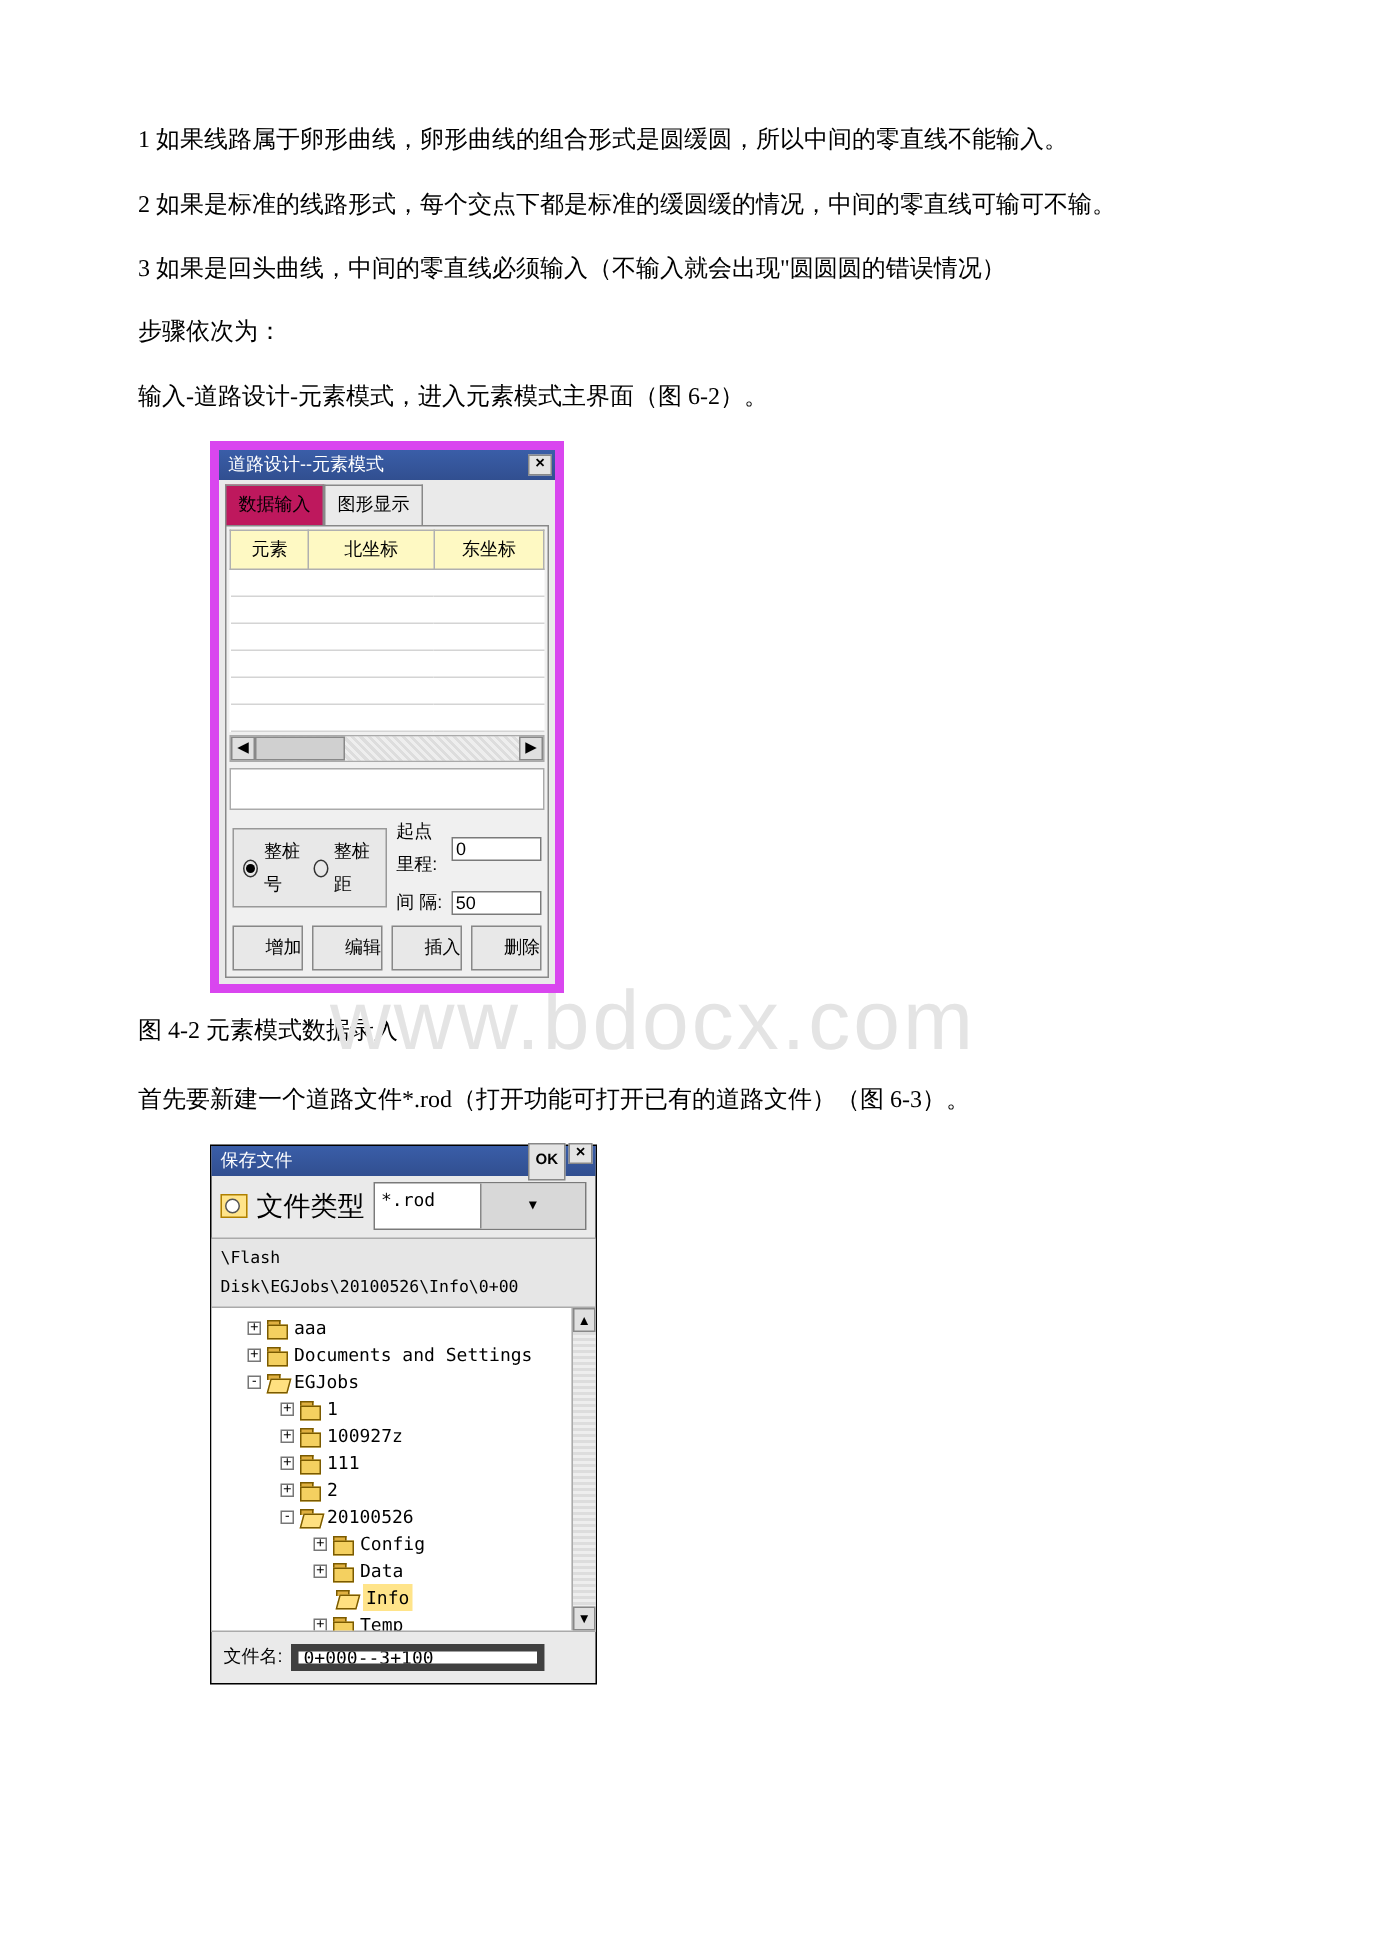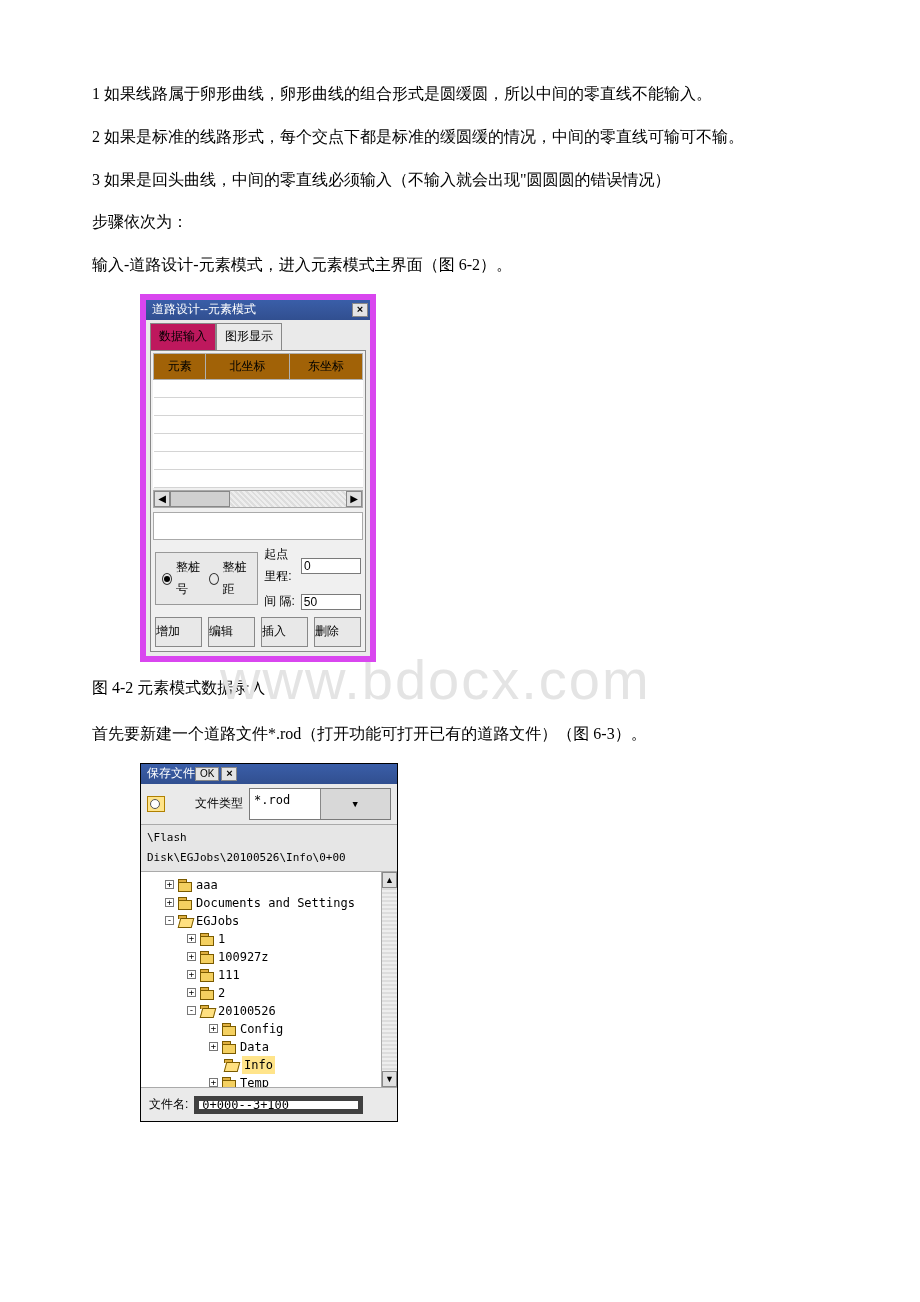--- a/index.html
+++ b/index.html
@@ -75,21 +75,21 @@
     border: 1px solid #888;
     margin: 0 4px 4px 4px;
     background: #f0f0f0;
   }
   .dlg1 .grid {
     background: #fff;
     margin: 2px;
   }
   .dlg1 .grid table { width: 100%; border-collapse: collapse; }
   .dlg1 .grid th {
-    background: #a16207;
+    background: #fef9c3;
     border: 1px solid #b0b0b0;
     font-weight: normal;
     font-size: 12px;
     padding: 2px 4px;
     text-align: center;
   }
   .dlg1 .grid td {
     border-bottom: 1px solid #d4d4d4;
     height: 18px;
   }
@@ -154,46 +154,47 @@
     background: #fff;
   }
   .dlg1 .btnrow {
     display: flex; gap: 6px;
     margin: 4px;
   }
   .dlg1 .btn {
     flex: 1;
     border: 1px solid #888;
     background: #e8e8e8;
-    text-align: left;
+    text-align: right;
     padding: 3px 0;
     font-size: 12px;
   }
 
   
   .dlg2 {
     width: 258px;
     margin: 8px 0 20px 80px;
     border: 1px solid #000;
     background: #eaeaea;
     font-family: "SimSun", sans-serif;
     font-size: 12px;
   }
   .dlg2 .titlebar {
     background: linear-gradient(#3a5ea8, #314f90);
     color: #fff;
     height: 20px;
     display: flex;
     align-items: center;
     padding: 0 2px 0 6px;
+    justify-content: space-between;
   }
   .dlg2 .titlebar .rightbtns { display: flex; gap: 2px; }
   .dlg2 .titlebar .okbtn {
     background: #e4e4e4; color: #000; border: 1px solid #888;
-    font-size: 10px; font-weight: normal; padding: 0 4px; height: 14px;
+    font-size: 10px; font-weight: bold; padding: 0 4px; height: 25px;
     display: flex; align-items: center;
   }
   .dlg2 .titlebar .close {
     width: 16px; height: 14px;
     background: #e4e4e4; color: #000;
     border: 1px solid #888;
     display: flex; align-items: center; justify-content: center;
     font-size: 11px; font-weight: bold;
   }
   .dlg2 .typerow {
@@ -207,21 +208,21 @@
     border: 1px solid #b08000;
     position: relative;
   }
   .dlg2 .typerow .icon::before {
     content: "";
     position: absolute;
     top: 2px; left: 2px; width: 8px; height: 8px;
     border: 1px solid #555; border-radius: 50%;
     background: #fff;
   }
-  .dlg2 .typerow .lbl { font-size: 12px; margin-left: 24px; }
+  .dlg2 .typerow .lbl { font-size: 18px; }
   .dlg2 .typerow .combo {
     flex: 1; display: flex; border: 1px solid #7a7a7a; background: #fff; height: 32px;
   }
   .dlg2 .typerow .combo span { flex: 1; padding: 1px 4px; font-family: monospace; font-size: 12px; }
   .dlg2 .typerow .combo .drop {
     width: 16px; background: #d8d8d8; border-left: 1px solid #888;
     display: flex; align-items: center; justify-content: center; font-size: 9px;
   }
   .dlg2 .pathrow {
     padding: 3px 6px;

